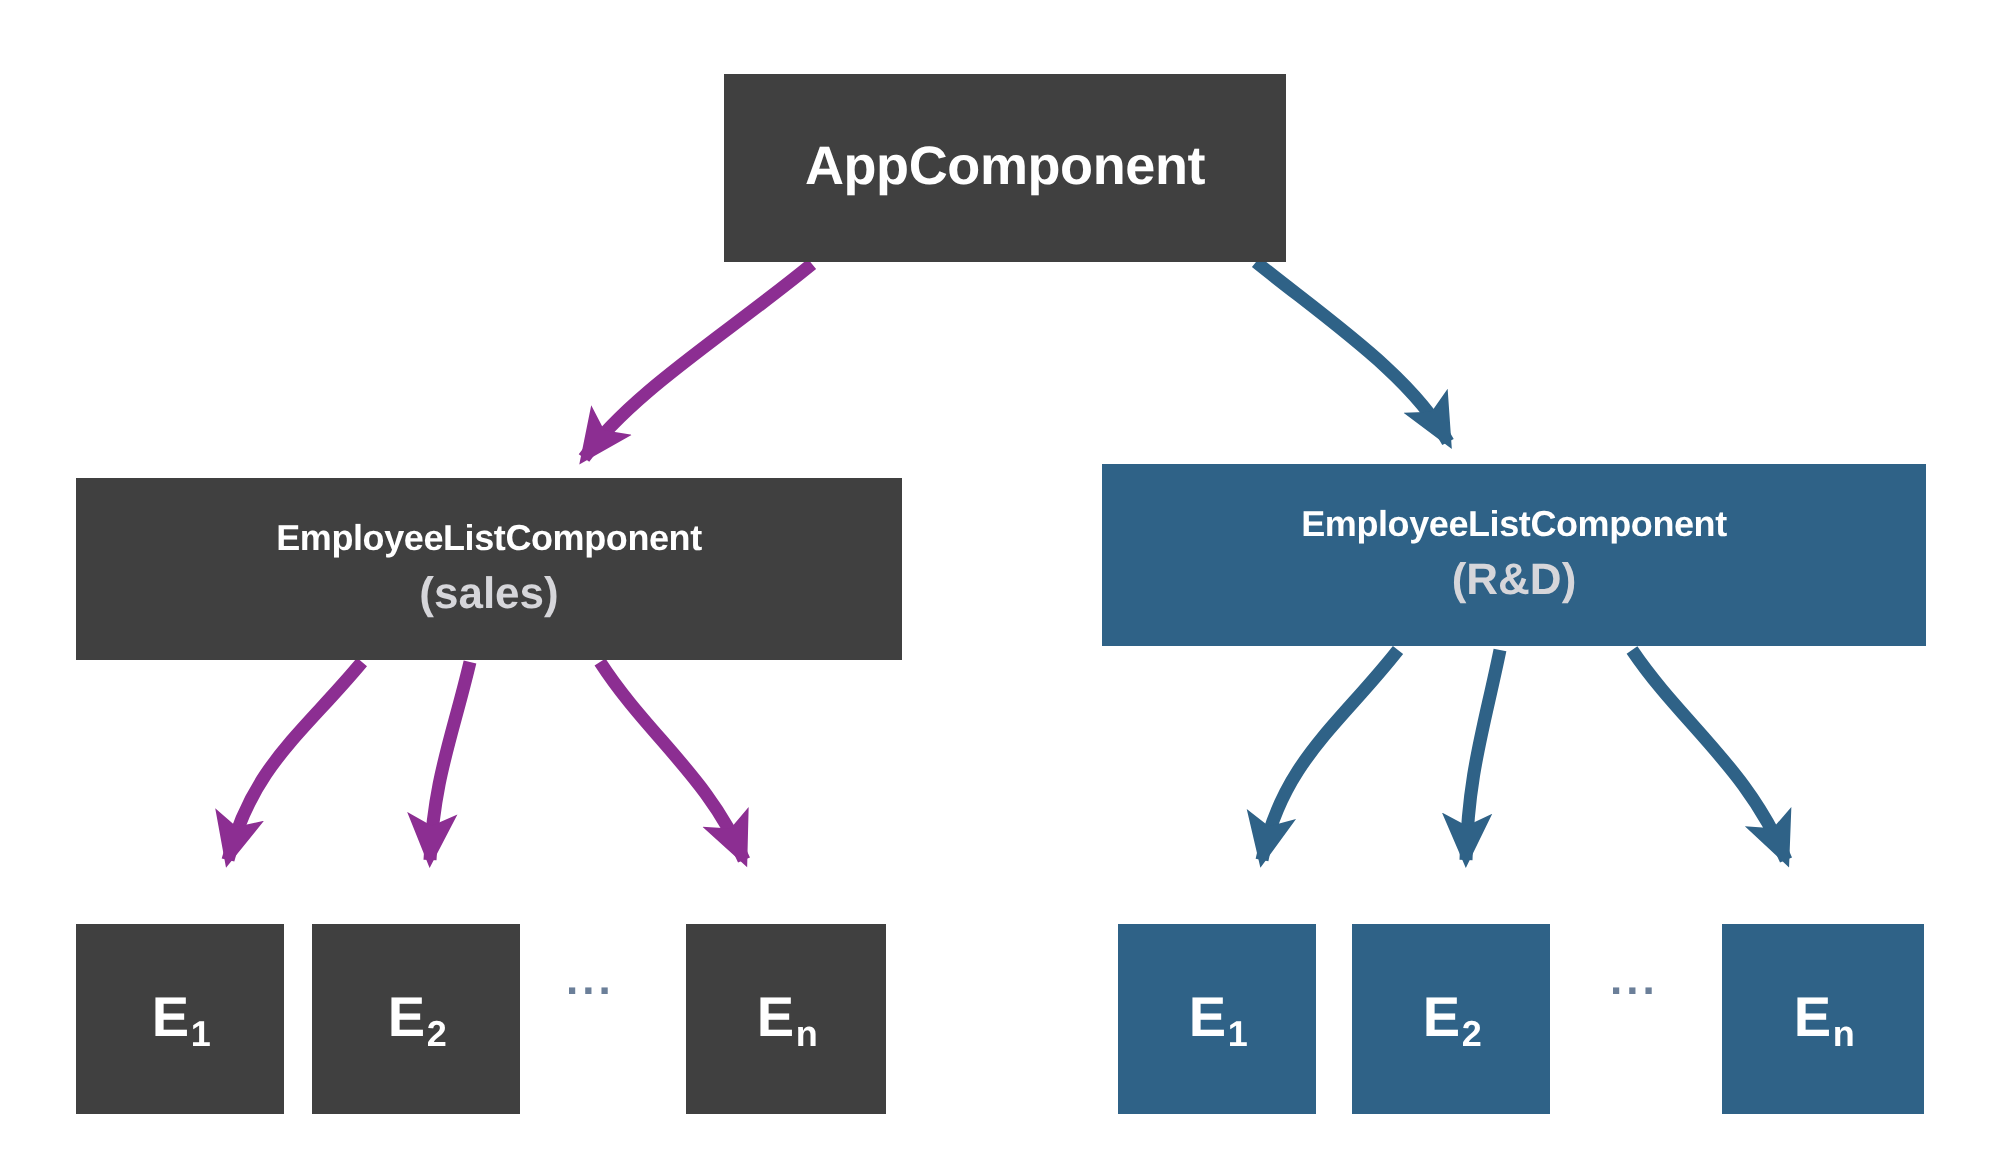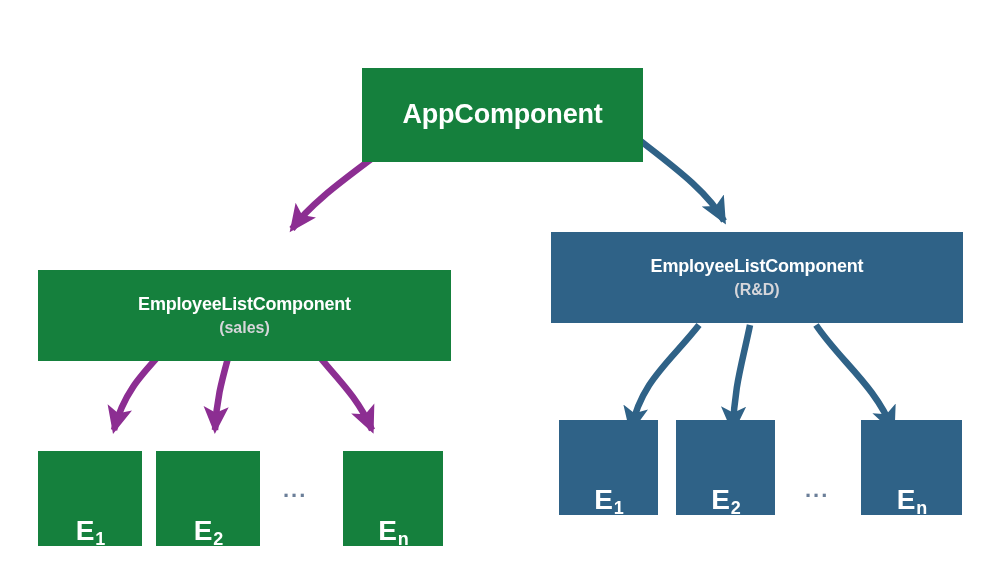--- a/index.html
+++ b/index.html
@@ -55,51 +55,50 @@
     top: 37px;
     width: 281px;
     height: 94px;
   }
   .n-root .title { font-size: 27px; }
   
   .n-mid {
     height: 91px;
   }
   .n-mid .title { font-size: 18px; }
-  .n-mid .subtitle { font-size: 16px; }
+  .n-mid .subtitle { font-size: 22px; }
   .n-mid-left {
     left: 38px;
     top: 239px;
     width: 413px;
   }
   .n-mid-right {
     left: 551px;
     top: 232px;
     width: 412px;
   }
   
   .n-leaf {
-    top: 420px;
+    top: 462px;
     width: 104px;
     height: 95px;
-    justify-content: flex-end;
   }
   .n-leaf .title {
     font-size: 28px;
     font-weight: bold;
   }
   .n-leaf .title sub {
     font-size: 18px;
     line-height: 0;
     vertical-align: baseline;
     position: relative;
     top: 5px;
     left: 1px;
   }
-  .purple { background: #15803d; margin-top: 31px; }
+  .purple { background: #404040; }
   .blue   { background: #2F6287; }
 
   .leaf-l1 { left: 38px; }
   .leaf-l2 { left: 156px; }
   .leaf-l3 { left: 343px; width: 100px; }
   .leaf-r1 { left: 559px; width: 99px; }
   .leaf-r2 { left: 676px; width: 99px; }
   .leaf-r3 { left: 861px; width: 101px; }
 
   .ellipsis {

